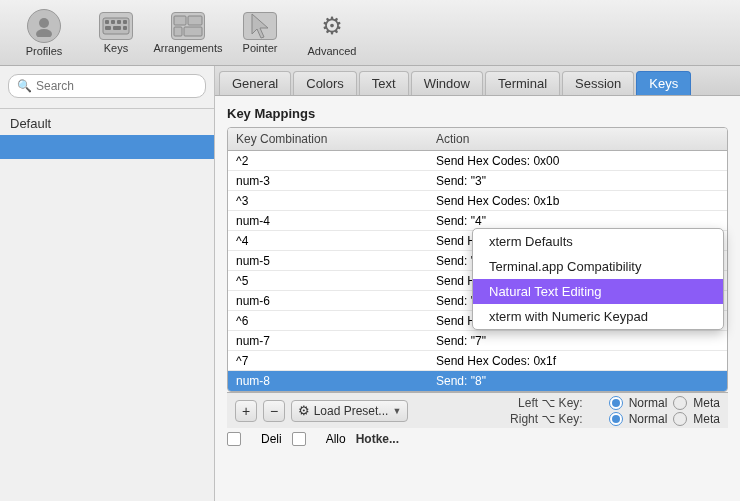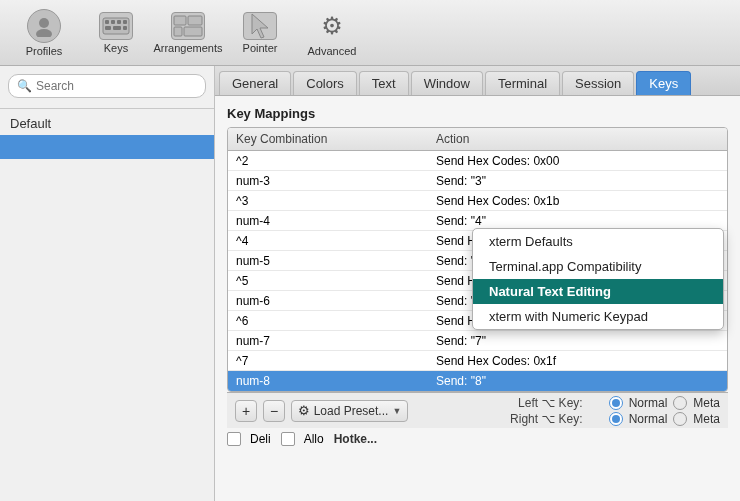--- a/index.html
+++ b/index.html
@@ -261,23 +261,22 @@
       overflow: hidden;
       width: 252px;
     }
     .dropdown-item {
       padding: 5px 16px;
       font-size: 13px;
       cursor: pointer;
       color: #222;
     }
     .dropdown-item.highlighted {
-      background: #0f766e;
+      background: #8b5cf6;
       color: white;
-      font-weight: bold;
     }
 
     
     .right-options {
       margin-left: auto;
       display: flex;
       flex-direction: column;
       gap: 2px;
     }
     .option-row {
@@ -302,21 +301,21 @@
     .radio-btn.selected::after {
       content: '';
       width: 8px; height: 8px;
       border-radius: 50%;
       background: #4a90d9;
     }
     .radio-label { font-size: 12px; color: #333; }
     .check-row {
       display: flex;
       align-items: center;
-      gap: 9px;
+      gap: 20px;
       font-size: 12px;
     }
     .checkbox {
       width: 14px; height: 14px;
       border: 1px solid #999;
       border-radius: 2px;
       background: white;
     }
     .hotkey-label {
       font-size: 12px;

